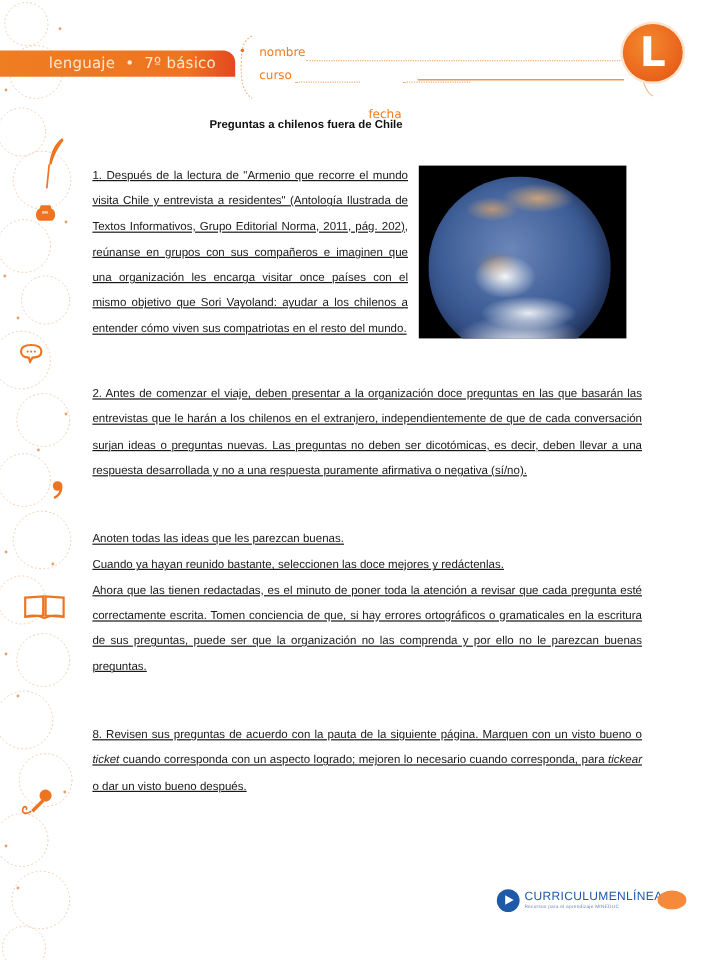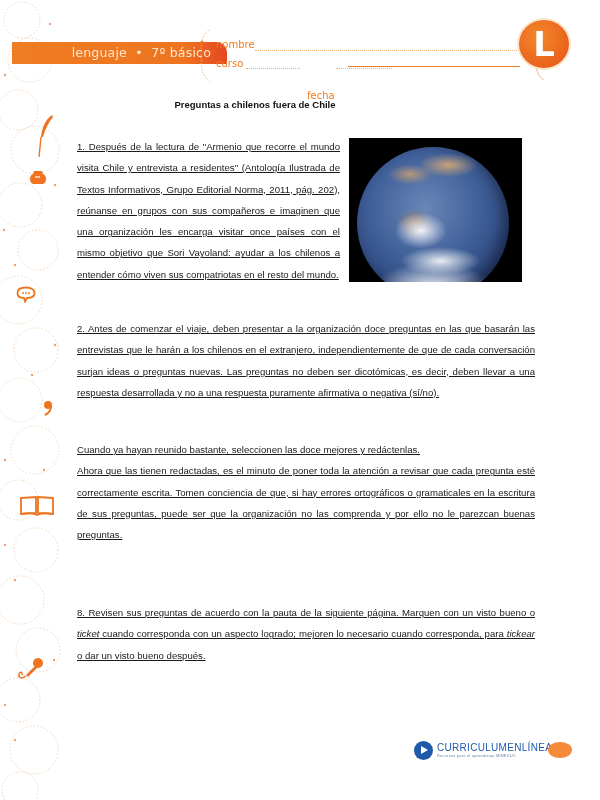--- a/index.html
+++ b/index.html
@@ -4,21 +4,21 @@
   <style>
     html, body { margin: 0; padding: 0; }
     body {
       width: 600px; height: 800px; position: relative; overflow: hidden;
       background: #ffffff;
       font-family: "DejaVu Sans", "Liberation Sans", sans-serif;
       color: #1a1a1a;
     }
     .deco { position: absolute; left: 0; top: 0; width: 70px; height: 800px; }
     .header-band {
-      position: absolute; left: 12px; top: 42px; width: 215px; height: 22px;
+      position: absolute; left: 0; top: 42px; width: 196px; height: 22px;
       background: linear-gradient(90deg, #ef7d22 0%, #ee7420 80%, #e4471f 100%);
       border-radius: 0 10px 0 0;
     }
     .header-band-label {
       position: absolute; right: 16px; top: 3px;
       color: #fde6cf; font-size: 12.5px; letter-spacing: 0.2px;
       font-family: "DejaVu Sans", sans-serif;
     }
     .field-label { position: absolute; color: #ef7d22; font-size: 10px; font-family: "DejaVu Sans", sans-serif; }
     .field-line { position: absolute; border-bottom: 1px dotted #f0b07a; height: 0; }
@@ -188,20 +188,21 @@
 
 <div class="earth">
   <div class="earth-globe"></div>
 </div>
 
 <div class="para p2">
   <p>2. Antes de comenzar el viaje, deben presentar a la organización doce preguntas en las que basarán las entrevistas que le harán a los chilenos en el extranjero, independientemente de que de cada conversación surjan ideas o preguntas nuevas. Las preguntas no deben ser dicotómicas, es decir, deben llevar a una respuesta desarrollada y no a una respuesta puramente afirmativa o negativa (sí/no).</p>
 </div>
 
 <div class="para p3">
+  <p>Anoten todas las ideas que les parezcan buenas.</p>
   <p>Cuando ya hayan reunido bastante, seleccionen las doce mejores y redáctenlas.</p>
   <p>Ahora que las tienen redactadas, es el minuto de poner toda la atención a revisar que cada pregunta esté correctamente escrita. Tomen conciencia de que, si hay errores ortográficos o gramaticales en la escritura de sus preguntas, puede ser que la organización no las comprenda y por ello no le parezcan buenas preguntas.</p>
 </div>
 
 <div class="para p4">
   <p><span>8. Revisen sus preguntas de acuerdo con la pauta de la siguiente página. Marquen con un visto bueno o </span><i>ticket</i><span> cuando corresponda con un aspecto logrado; mejoren lo necesario cuando corresponda, para </span><i>tickear</i><span> o dar un visto bueno después.</span></p>
 </div>
 
 <div class="logo">
   <div class="logo-mark"></div>

